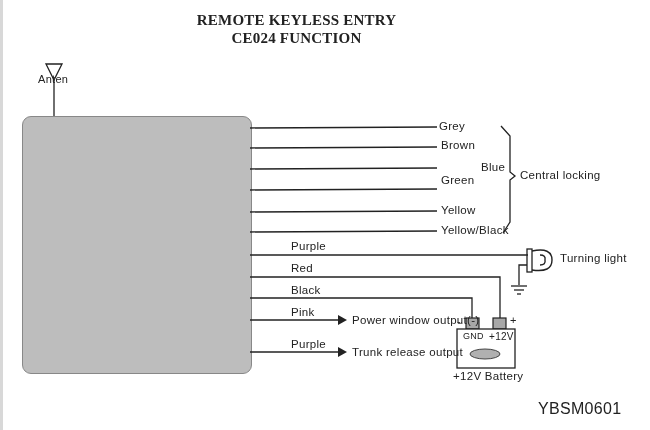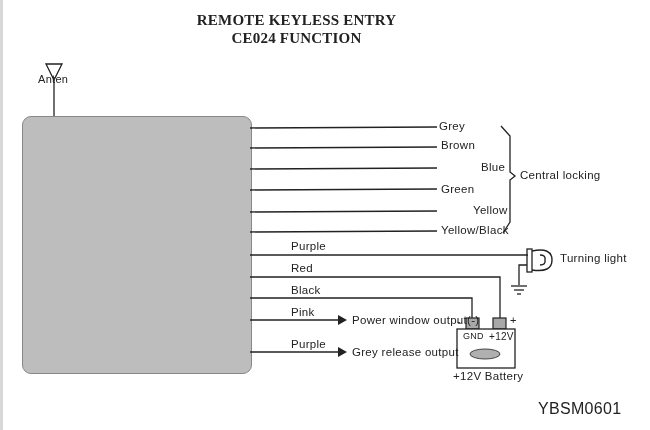--- a/index.html
+++ b/index.html
@@ -69,33 +69,33 @@
     <rect x="466" y="318" width="13" height="11" fill="#a8a8a8" stroke="#222" stroke-width="1.2"></rect>
     <rect x="493" y="318" width="13" height="11" fill="#a8a8a8" stroke="#222" stroke-width="1.2"></rect>
     <rect x="457" y="329" width="58" height="39" fill="#fff" stroke="#222" stroke-width="1.3"></rect>
     <ellipse cx="485" cy="354" rx="15" ry="5" fill="#b0b0b0" stroke="#444" stroke-width="1"></ellipse>
   </g>
 </svg>
 
 <div class="lbl" style="left:439px;top:120px;">Grey</div>
 <div class="lbl" style="left:441px;top:139px;">Brown</div>
 <div class="lbl" style="left:441px;top:161px;padding-left:40px;">Blue</div>
-<div class="lbl" style="left:441px;top:183px;text-align:right;">Green</div>
-<div class="lbl" style="left:441px;top:204px;margin-left:32px;">Yellow</div>
+<div class="lbl" style="left:441px;top:174px;text-align:right;">Green</div>
+<div class="lbl" style="left:441px;top:204px;">Yellow</div>
 <div class="lbl" style="left:441px;top:224px;">Yellow/Black</div>
 <div class="lbl" style="left:520px;top:169px;">Central locking</div>
 
 <div class="lbl" style="left:291px;top:240px;">Purple</div>
 <div class="lbl" style="left:560px;top:252px;">Turning light</div>
 <div class="lbl" style="left:291px;top:262px;">Red</div>
 <div class="lbl" style="left:291px;top:284px;">Black</div>
 <div class="lbl" style="left:291px;top:306px;">Pink</div>
 <div class="lbl" style="left:352px;top:314px;">Power window  output(-)</div>
 <div class="lbl" style="left:291px;top:338px;">Purple</div>
-<div class="lbl" style="left:352px;top:346px;">Grey release output</div>
+<div class="lbl" style="left:352px;top:346px;">Trunk release output</div>
 
 <div class="lbl" style="left:457px;top:315px;font-size:11px;">-</div>
 <div class="lbl" style="left:510px;top:314px;font-size:11px;">+</div>
 <div class="lbl" style="left:463px;top:331px;font-size:9px;">GND</div>
 <div class="lbl" style="left:489px;top:331px;font-size:10px;text-align:center;">+12V</div>
 <div class="lbl" style="left:453px;top:370px;font-size:11.5px;">+12V Battery</div>
 
 <div class="lbl" style="left:538px;top:400px;font-size:16px;">YBSM0601</div>
 
 </body></html>

